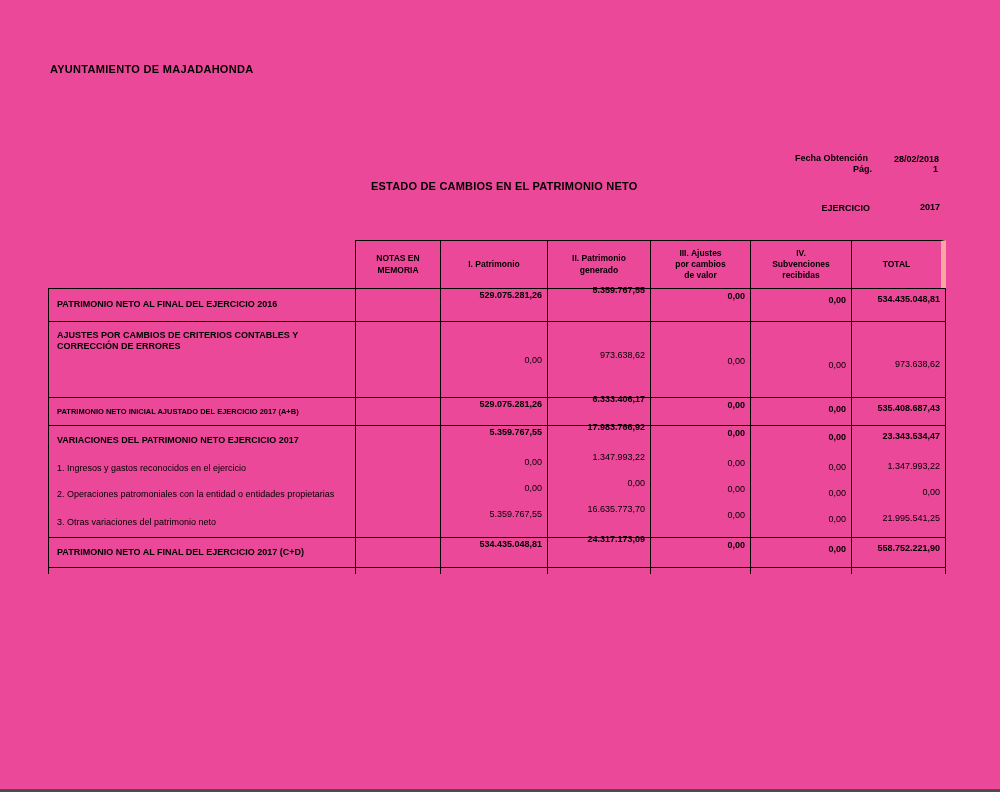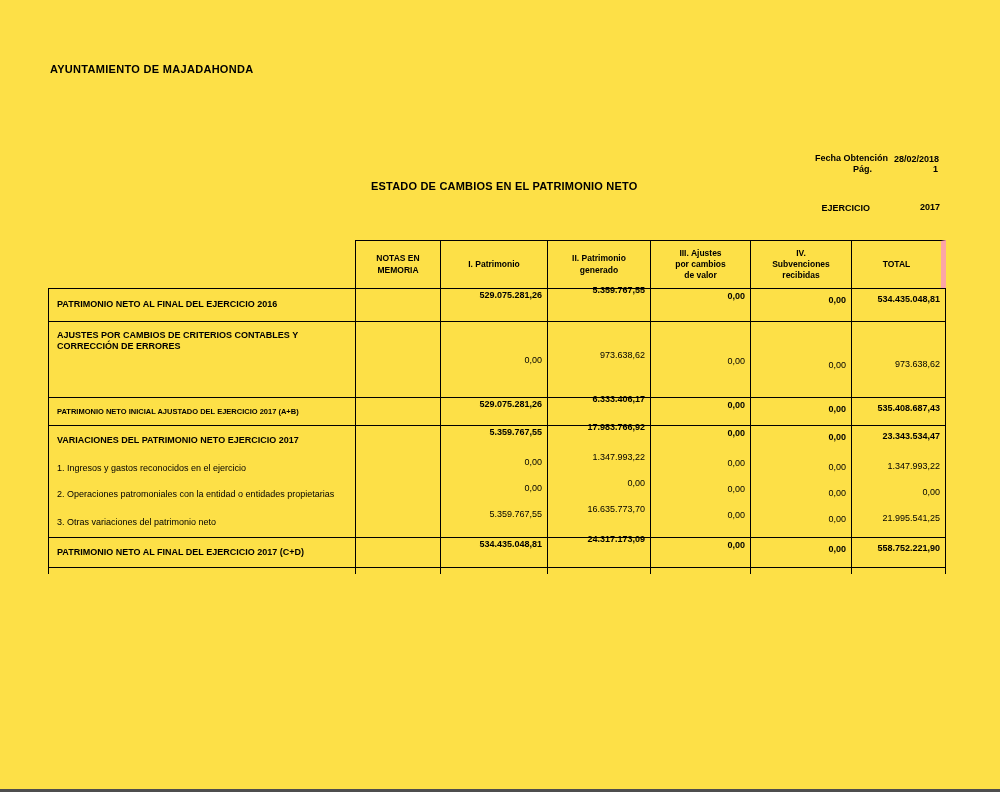--- a/index.html
+++ b/index.html
@@ -1,34 +1,34 @@
 <!DOCTYPE html>
 <html><head>
 <meta charset="utf-8">
 <style>
   html,body{margin:0;padding:0;background:#ffffff;}
   .page{
     position:relative;
     width:1000px;height:792px;
-    background:#fde047;
+    background:#ec4899;
     font-family:"Liberation Sans","DejaVu Sans",sans-serif;
     color:#000;
     overflow:hidden;
   }
   
   .company{
     position:absolute;left:50px;top:63px;
     font-size:11px;font-weight:bold;letter-spacing:0.3px;
   }
   .doc-title{
     position:absolute;left:371px;top:180px;
     font-size:11px;font-weight:bold;letter-spacing:0.2px;
   }
   .meta{position:absolute;font-size:9px;font-weight:bold;white-space:nowrap;}
-  .m-fecha-l{right:112px;top:153px;text-align:center;}
+  .m-fecha-l{right:132px;top:153px;text-align:center;}
   .m-fecha-v{right:61px;top:154px;text-align:right;}
   .m-pag-l{right:128px;top:164px;text-align:right;}
   .m-pag-v{right:62px;top:164px;text-align:right;}
   .m-ejer-l{right:130px;top:203px;text-align:right;}
   .m-ejer-v{right:60px;top:202px;text-align:center;}
 
   
   .tbl{
     position:absolute;left:48px;top:240px;width:898px;
     font-size:9px;

